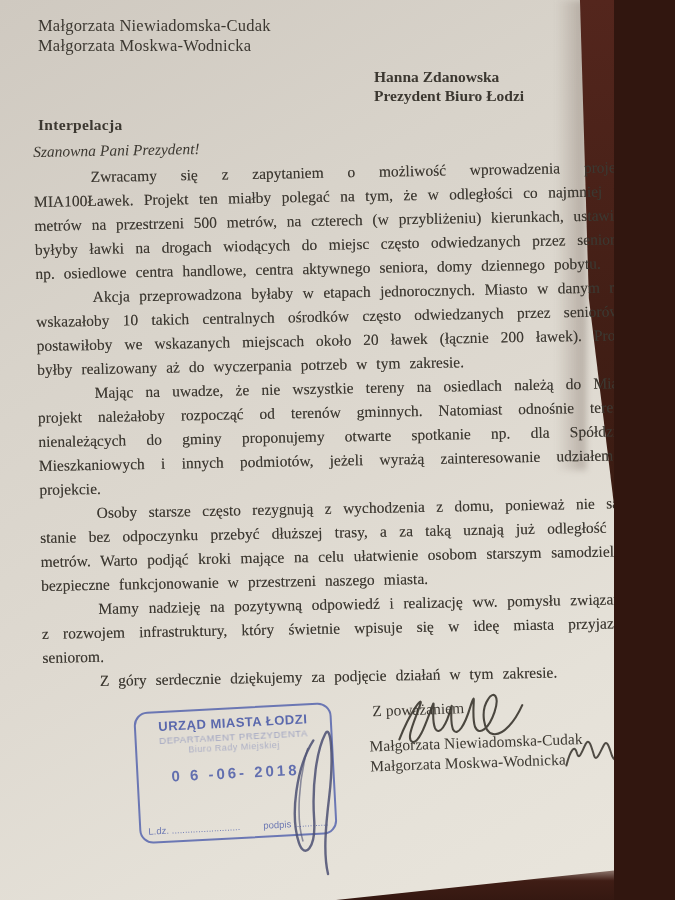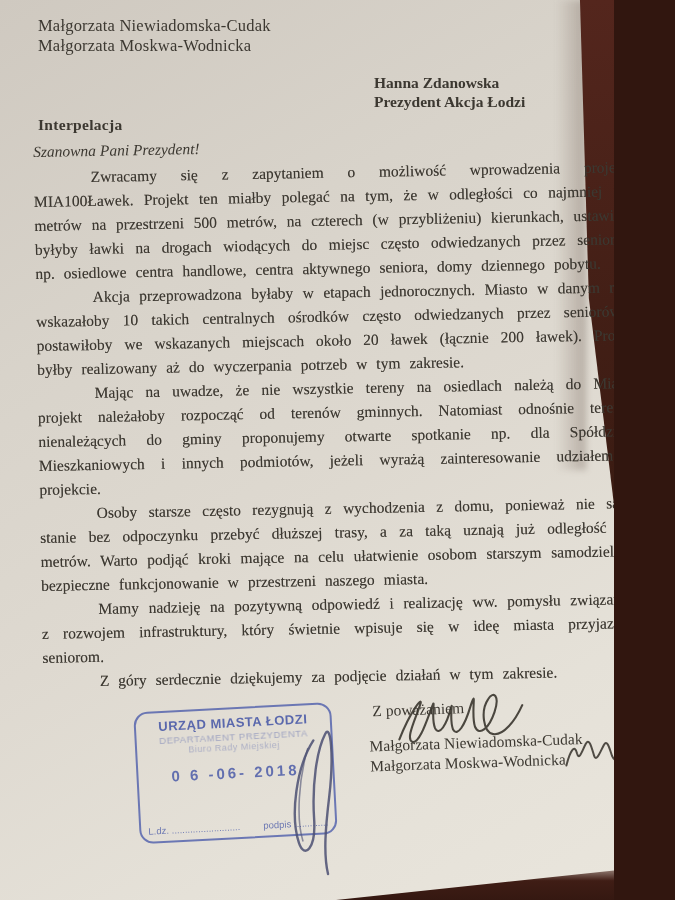--- a/index.html
+++ b/index.html
@@ -24,21 +24,21 @@
   }
   .wedge-bottom{
     position:absolute;bottom:0;right:0;width:278px;height:32px;
     background:linear-gradient(to bottom,#47201674,#3f1d15 40%,#351811);
     clip-path:polygon(0% 100%,100% 8%,100% 100%);
   }
   .content{position:absolute;left:38px;top:16px;width:602px;}
   
   .header{position:relative;height:88px;}
   .sender{font-size:16.5px;line-height:19.5px;letter-spacing:0.2px;}
-  .recipient{position:absolute;left:336px;top:58px;font-weight:bold;font-size:15.5px;line-height:18.5px;}
+  .recipient{position:absolute;left:336px;top:52px;font-weight:bold;font-size:15.5px;line-height:18.5px;}
   .title{margin-top:12px;text-align:left;font-weight:bold;font-size:15.5px;letter-spacing:0.3px;font-family:Liberation Serif, serif;}
   
   .bodytext{transform:rotate(-1.05deg);transform-origin:0 50%;}
   .salutation{margin-top:9px;font-style:italic;font-size:15.5px;}
   .para{
     margin:0;text-align:justify;text-indent:57px;
     font-size:15.5px;line-height:24px;word-spacing:0.33em;
     text-shadow:0 0 0.5px rgba(60,55,48,0.55);
   }
   .para.first{margin-top:5px;}
@@ -78,21 +78,21 @@
 
   <div class="content">
 
     <div class="header">
       <div class="sender">
         <div>Małgorzata Niewiadomska-Cudak</div>
         <div>Małgorzata Moskwa-Wodnicka</div>
       </div>
       <div class="recipient">
         <div>Hanna Zdanowska</div>
-        <div>Prezydent Akcja Łodzi</div>
+        <div>Prezydent Biuro Łodzi</div>
       </div>
     </div>
 
     <div class="title">Interpelacja</div>
 
     <div class="bodytext">
       <div class="salutation">Szanowna Pani Prezydent!</div>
       <p class="para first">Zwracamy się z zapytaniem o możliwość wprowadzenia projektu MIA100Ławek. Projekt ten miałby polegać na tym, że w odległości co najmniej 100 metrów na przestrzeni 500 metrów, na czterech (w przybliżeniu) kierunkach, ustawione byłyby ławki na drogach wiodących do miejsc często odwiedzanych przez seniorów, np. osiedlowe centra handlowe, centra aktywnego seniora, domy dziennego pobytu.</p>
       <p class="para">Akcja przeprowadzona byłaby w etapach jednorocznych. Miasto w danym roku wskazałoby 10 takich centralnych ośrodków często odwiedzanych przez seniorów i postawiłoby we wskazanych miejscach około 20 ławek (łącznie 200 ławek). Projekt byłby realizowany aż do wyczerpania potrzeb w tym zakresie.</p>
       <p class="para">Mając na uwadze, że nie wszystkie tereny na osiedlach należą do Miasta, projekt należałoby rozpocząć od terenów gminnych. Natomiast odnośnie terenów nienależących do gminy proponujemy otwarte spotkanie np. dla Spółdzielni Mieszkaniowych i innych podmiotów, jeżeli wyrażą zainteresowanie udziałem w projekcie.</p>

